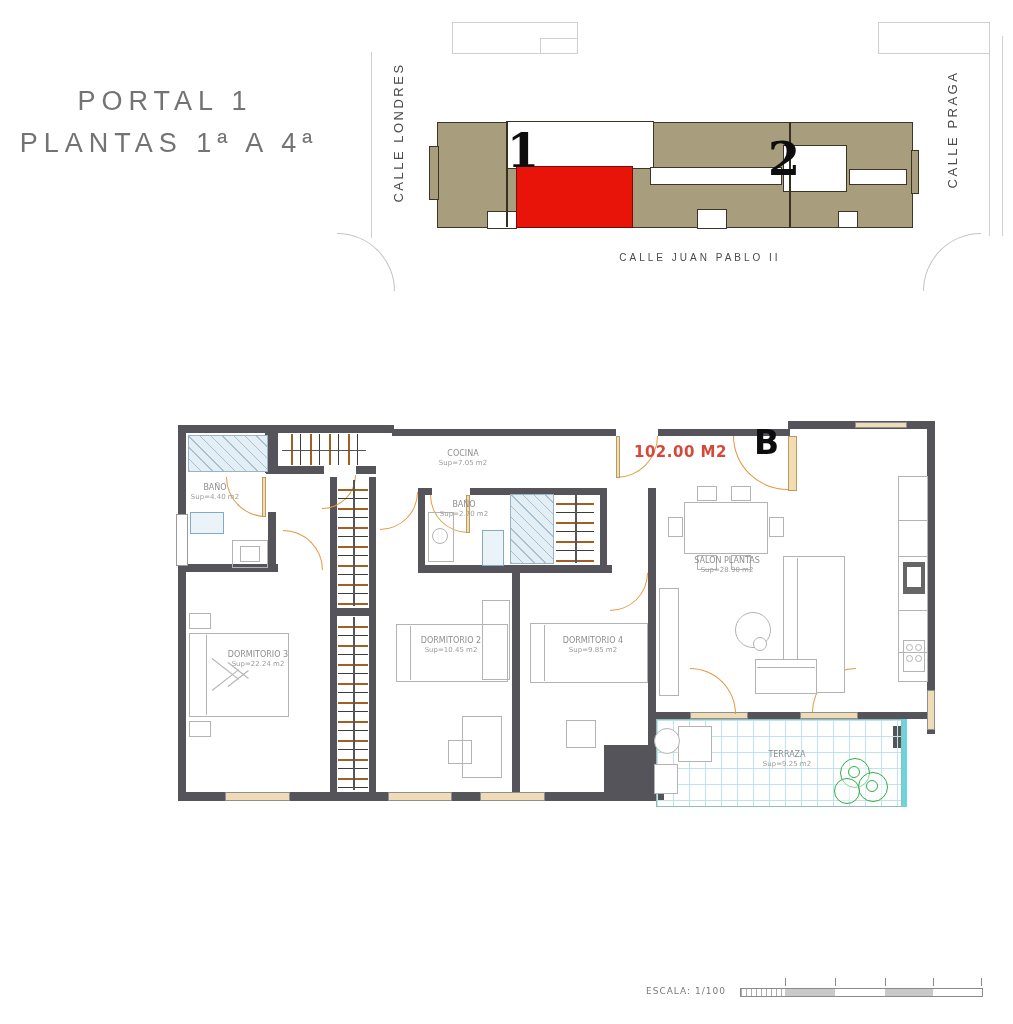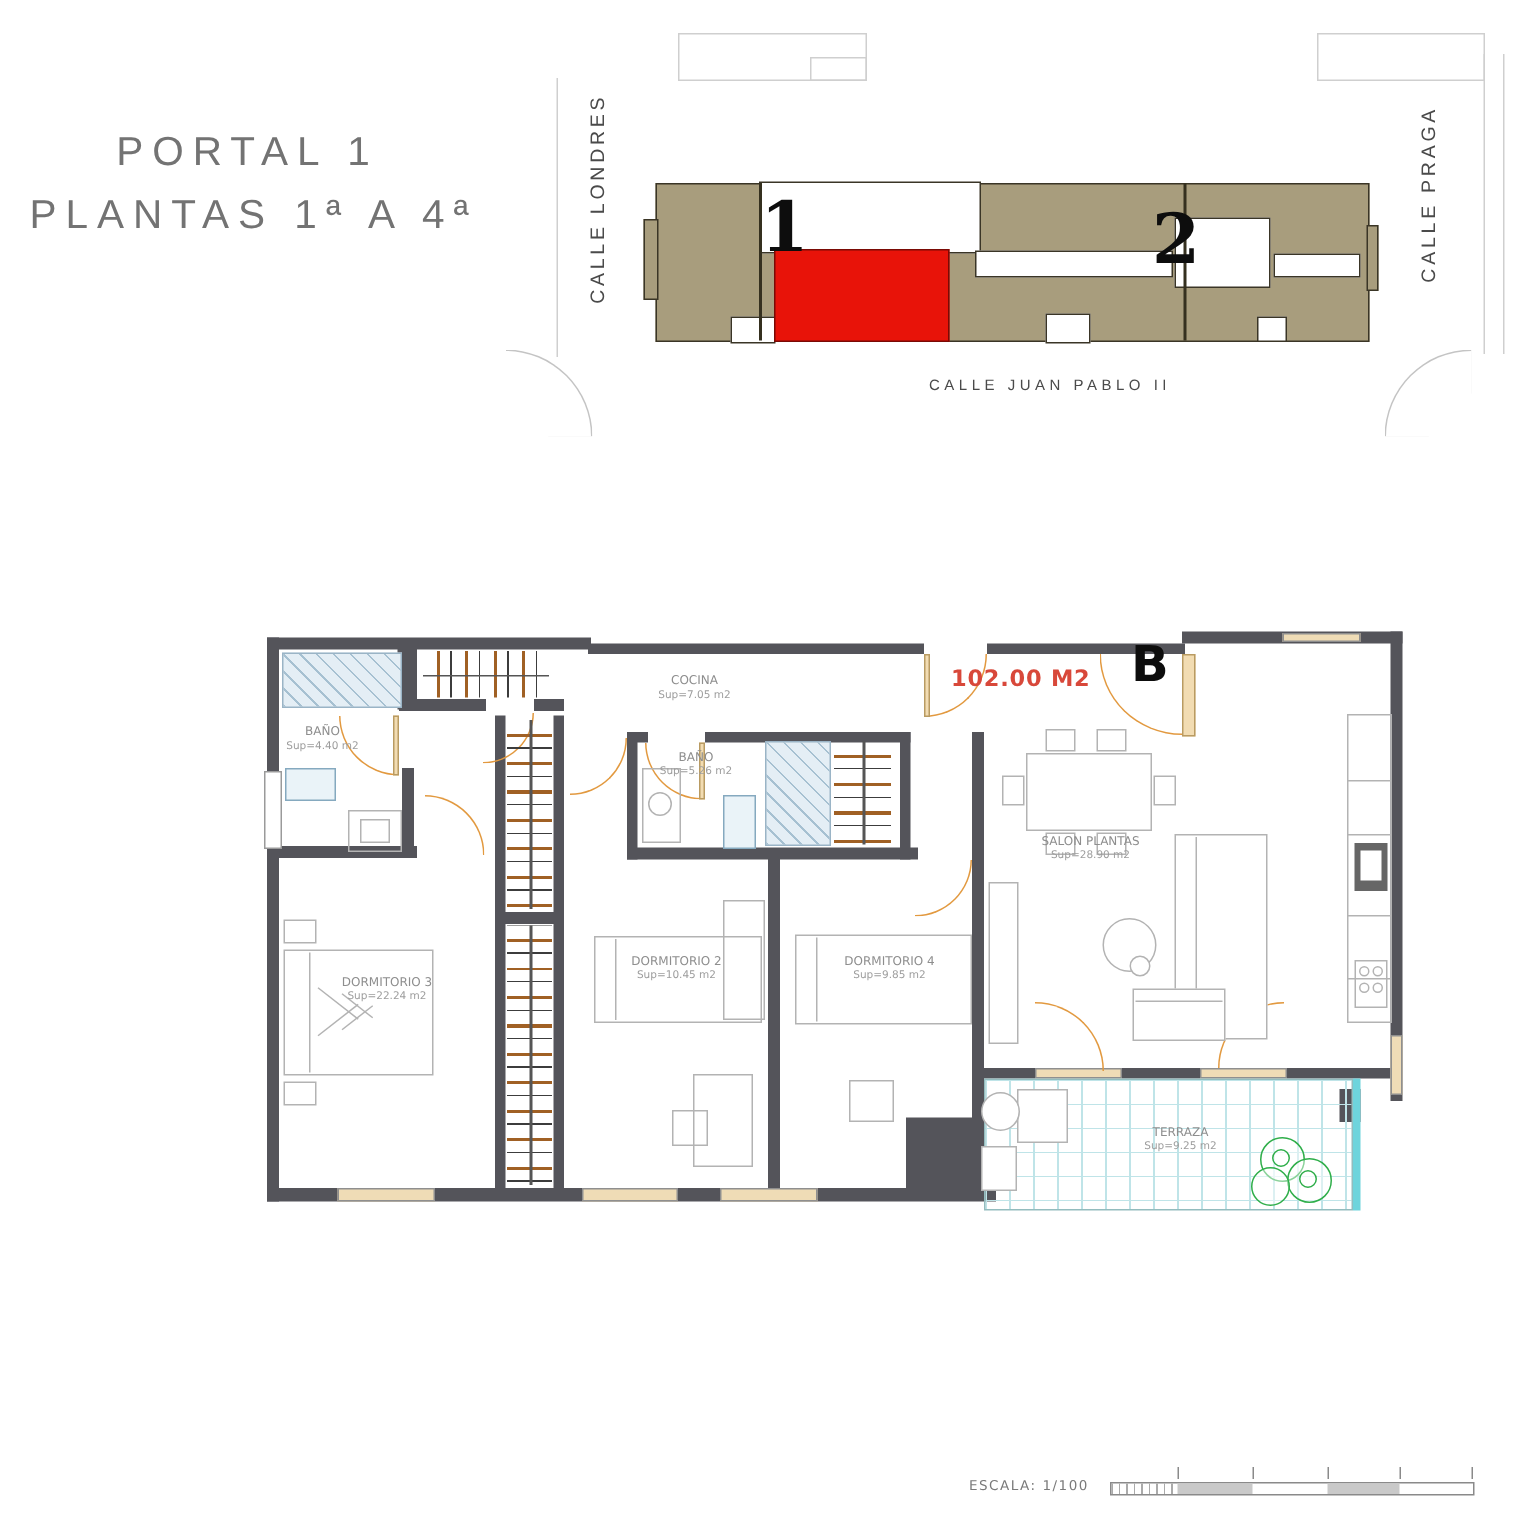--- a/index.html
+++ b/index.html
@@ -229,21 +229,21 @@
   <div class="abs rlabel" style="left:418px;top:449px;width:90px;">
     <div class="rname">COCINA</div>
     <div class="rsup">Sup=7.05 m2</div>
   </div>
   <div class="abs rlabel" style="left:183px;top:483px;width:64px;">
     <div class="rname">BAÑO</div>
     <div class="rsup">Sup=4.40 m2</div>
   </div>
   <div class="abs rlabel" style="left:432px;top:500px;width:64px;">
     <div class="rname">BAÑO</div>
-    <div class="rsup">Sup=5.26 m2</div>
+    <div class="rsup">Sup=2.70 m2</div>
   </div>
   <div class="abs rlabel" style="left:213px;top:650px;width:90px;">
     <div class="rname">DORMITORIO 3</div>
     <div class="rsup">Sup=22.24 m2</div>
   </div>
   <div class="abs rlabel" style="left:406px;top:636px;width:90px;">
     <div class="rname">DORMITORIO 2</div>
     <div class="rsup">Sup=10.45 m2</div>
   </div>
   <div class="abs rlabel" style="left:548px;top:636px;width:90px;">

